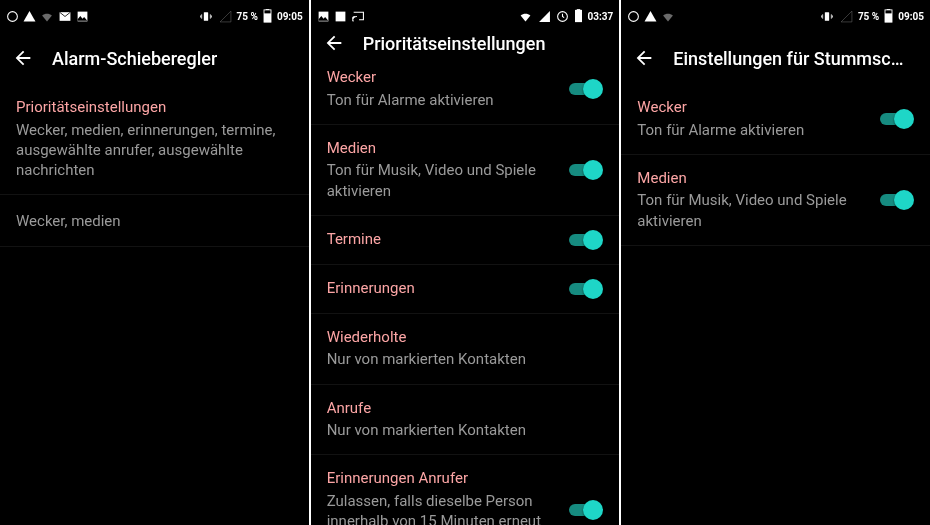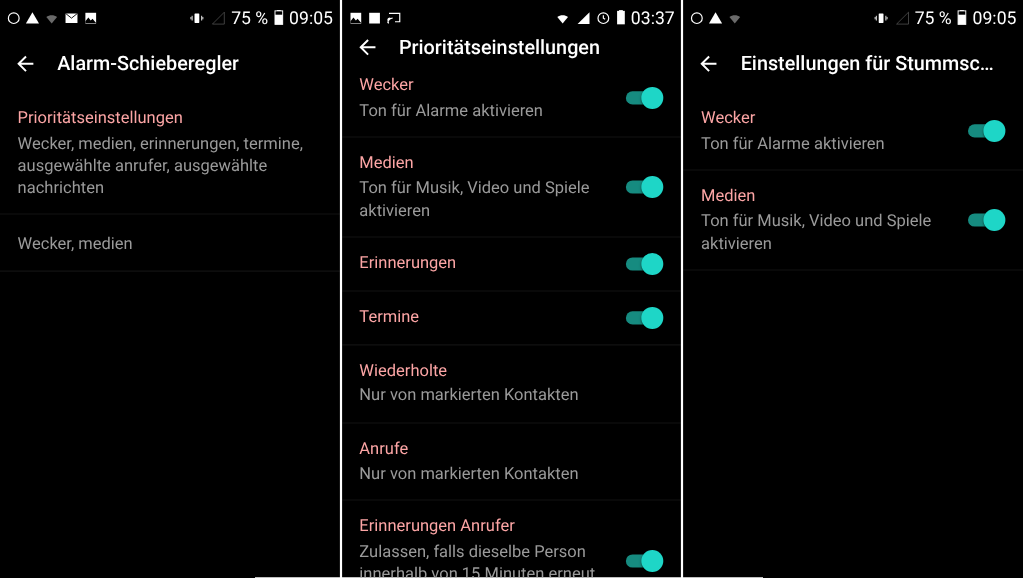--- a/index.html
+++ b/index.html
@@ -19,22 +19,23 @@
     flex-direction: column;
     color: #fff;
     overflow: hidden;
   }
   .statusbar {
     height: 24px;
     display: flex;
     align-items: center;
     justify-content: space-between;
     padding: 16px 6px;
-    font-size: 16px;
+    font-size: 10px;
     color: #fff;
+    font-weight: bold;
   }
   .status-left, .status-right {
     display: flex;
     align-items: center;
     gap: 4px;
   }
   .status-right { gap: 5px; }
   .sicon { display: inline-flex; align-items: center; }
   .appbar {
     height: 52px;
@@ -245,30 +246,30 @@
           <div class="row-title">Medien</div>
           <div class="row-sub">Ton für Musik, Video und Spiele aktivieren</div>
         </div>
       <div class="toggle">
           <div class="track"></div>
           <div class="thumb"></div>
         </div>
     </div>
     <div class="row">
       <div class="row-text">
+          <div class="row-title">Termine</div>
+        </div>
+      <div class="toggle">
+          <div class="track"></div>
+          <div class="thumb"></div>
+        </div>
+    </div>
+    <div class="row">
+      <div class="row-text">
           <div class="row-title">Erinnerungen</div>
-        </div>
-      <div class="toggle">
-          <div class="track"></div>
-          <div class="thumb"></div>
-        </div>
-    </div>
-    <div class="row">
-      <div class="row-text">
-          <div class="row-title">Termine</div>
         </div>
       <div class="toggle">
           <div class="track"></div>
           <div class="thumb"></div>
         </div>
     </div>
     <div class="row">
       <div class="row-text">
           <div class="row-title">Wiederholte</div>
           <div class="row-sub">Nur von markierten Kontakten</div>

